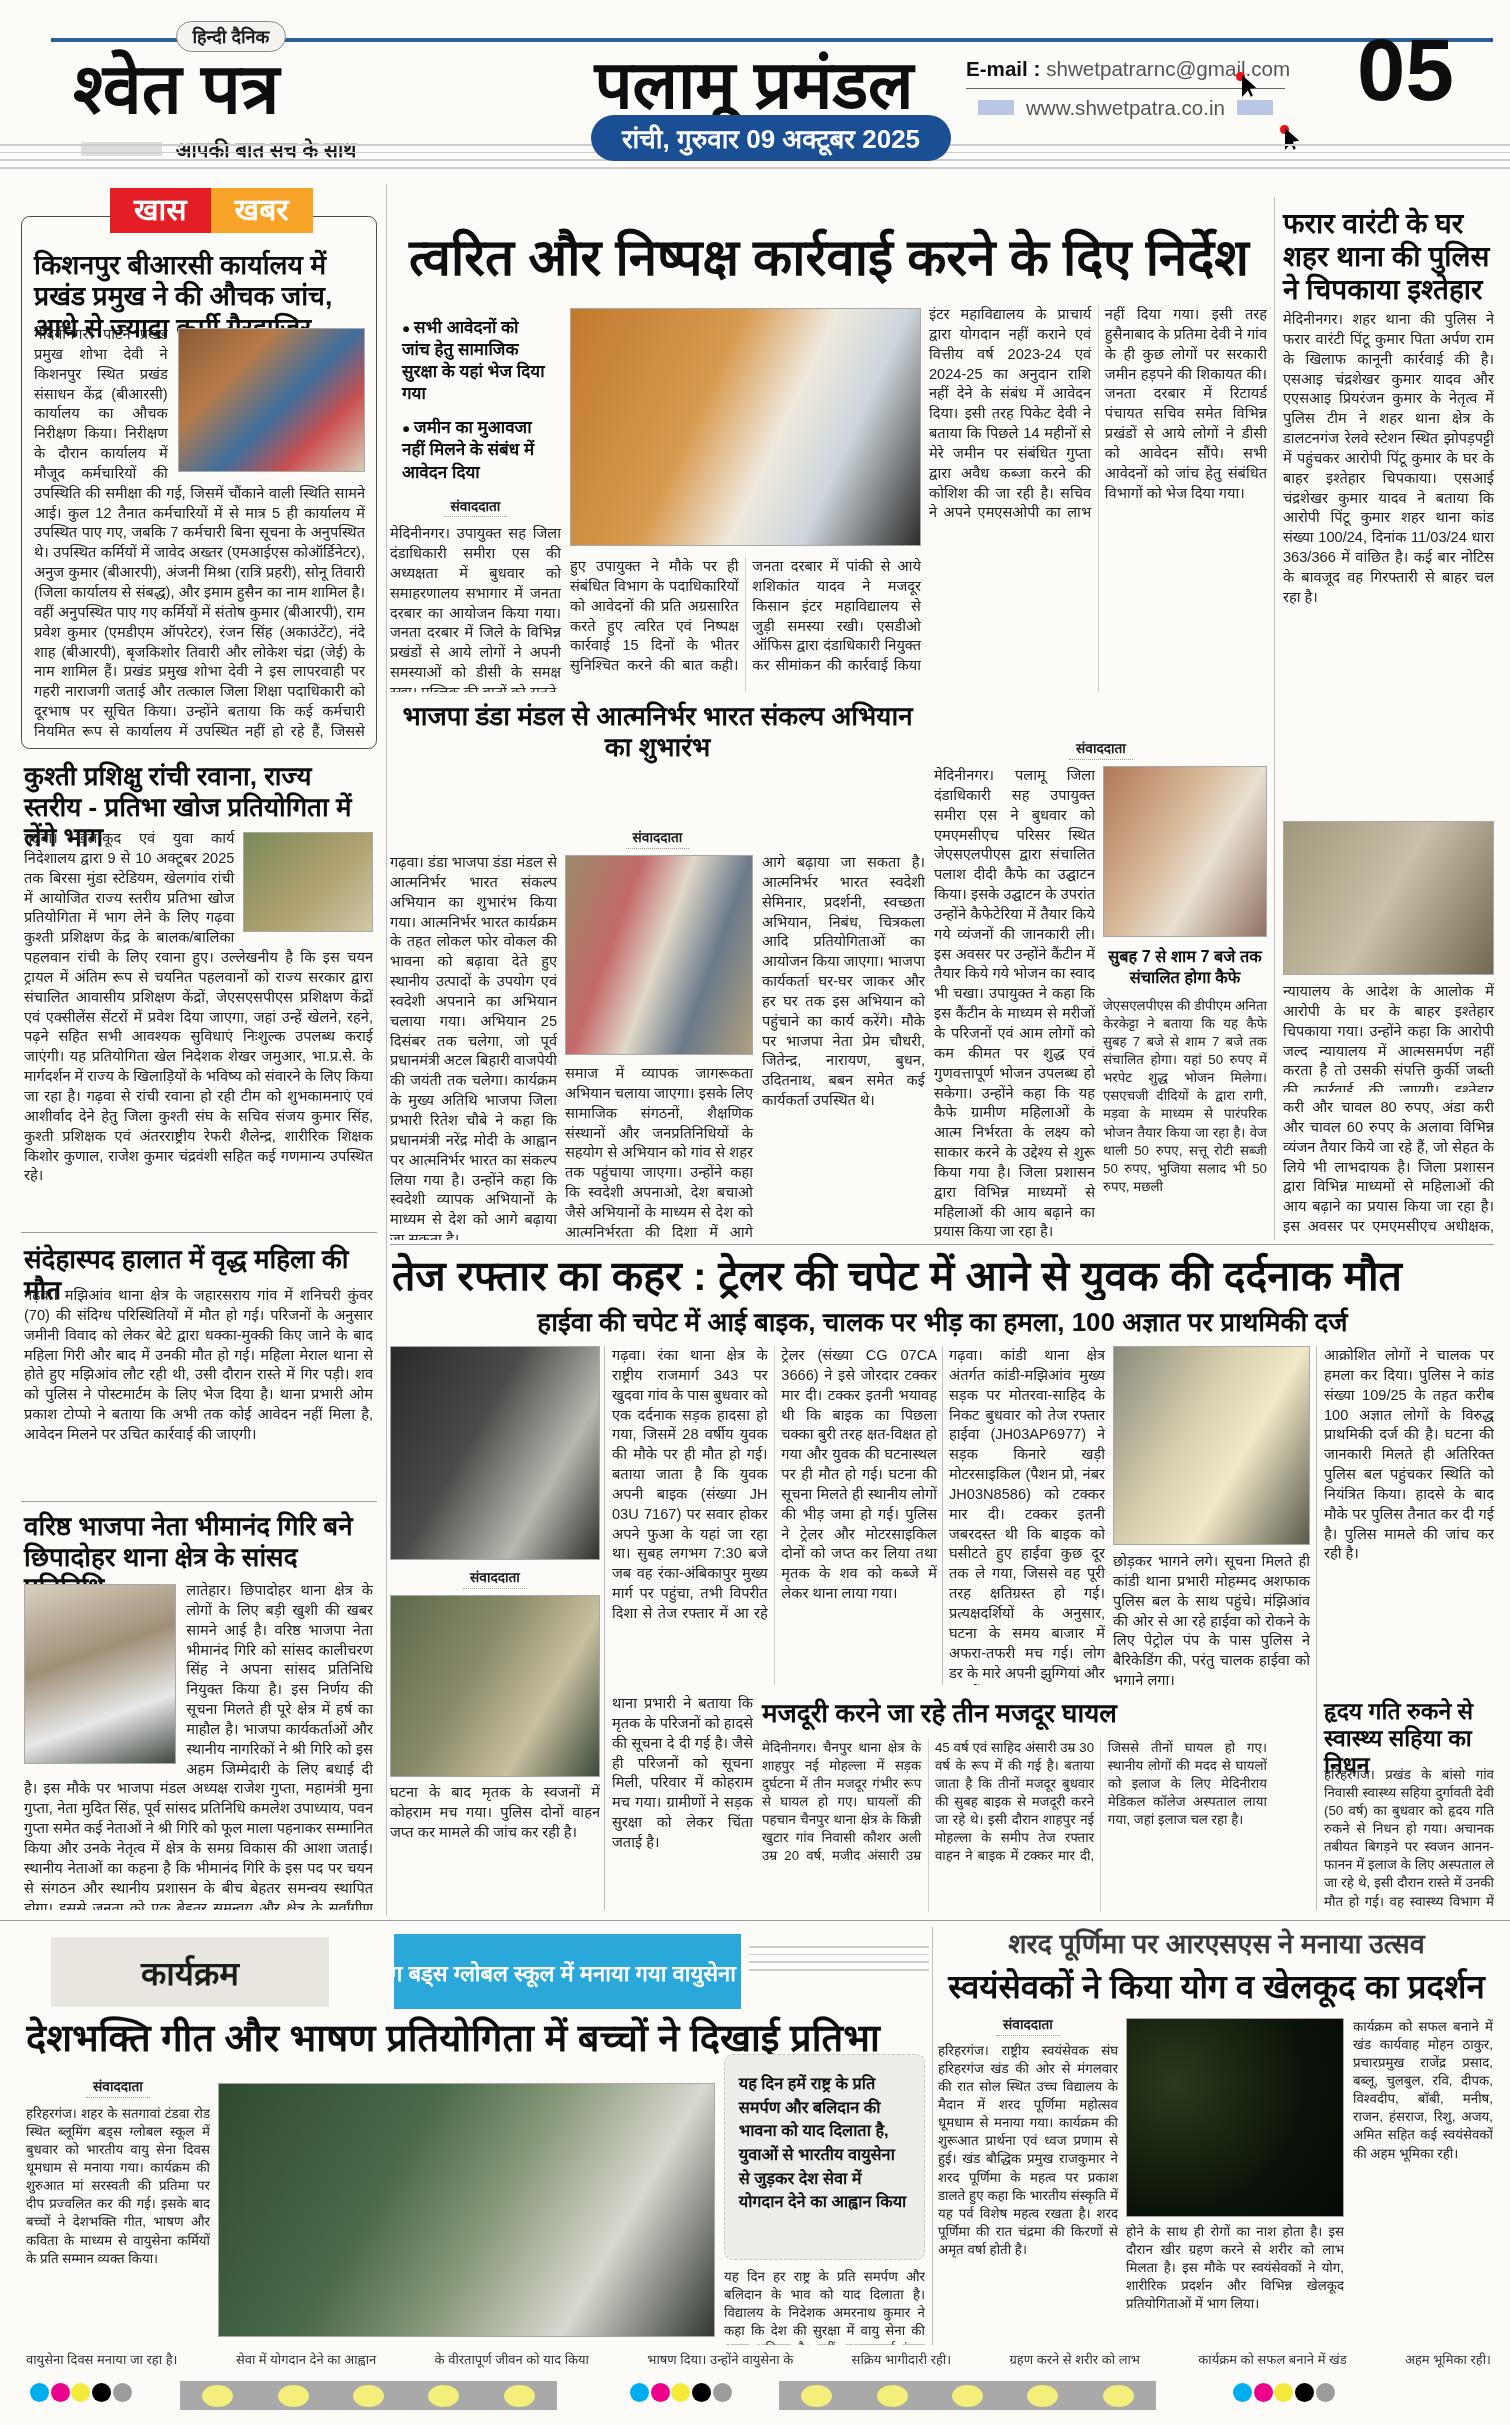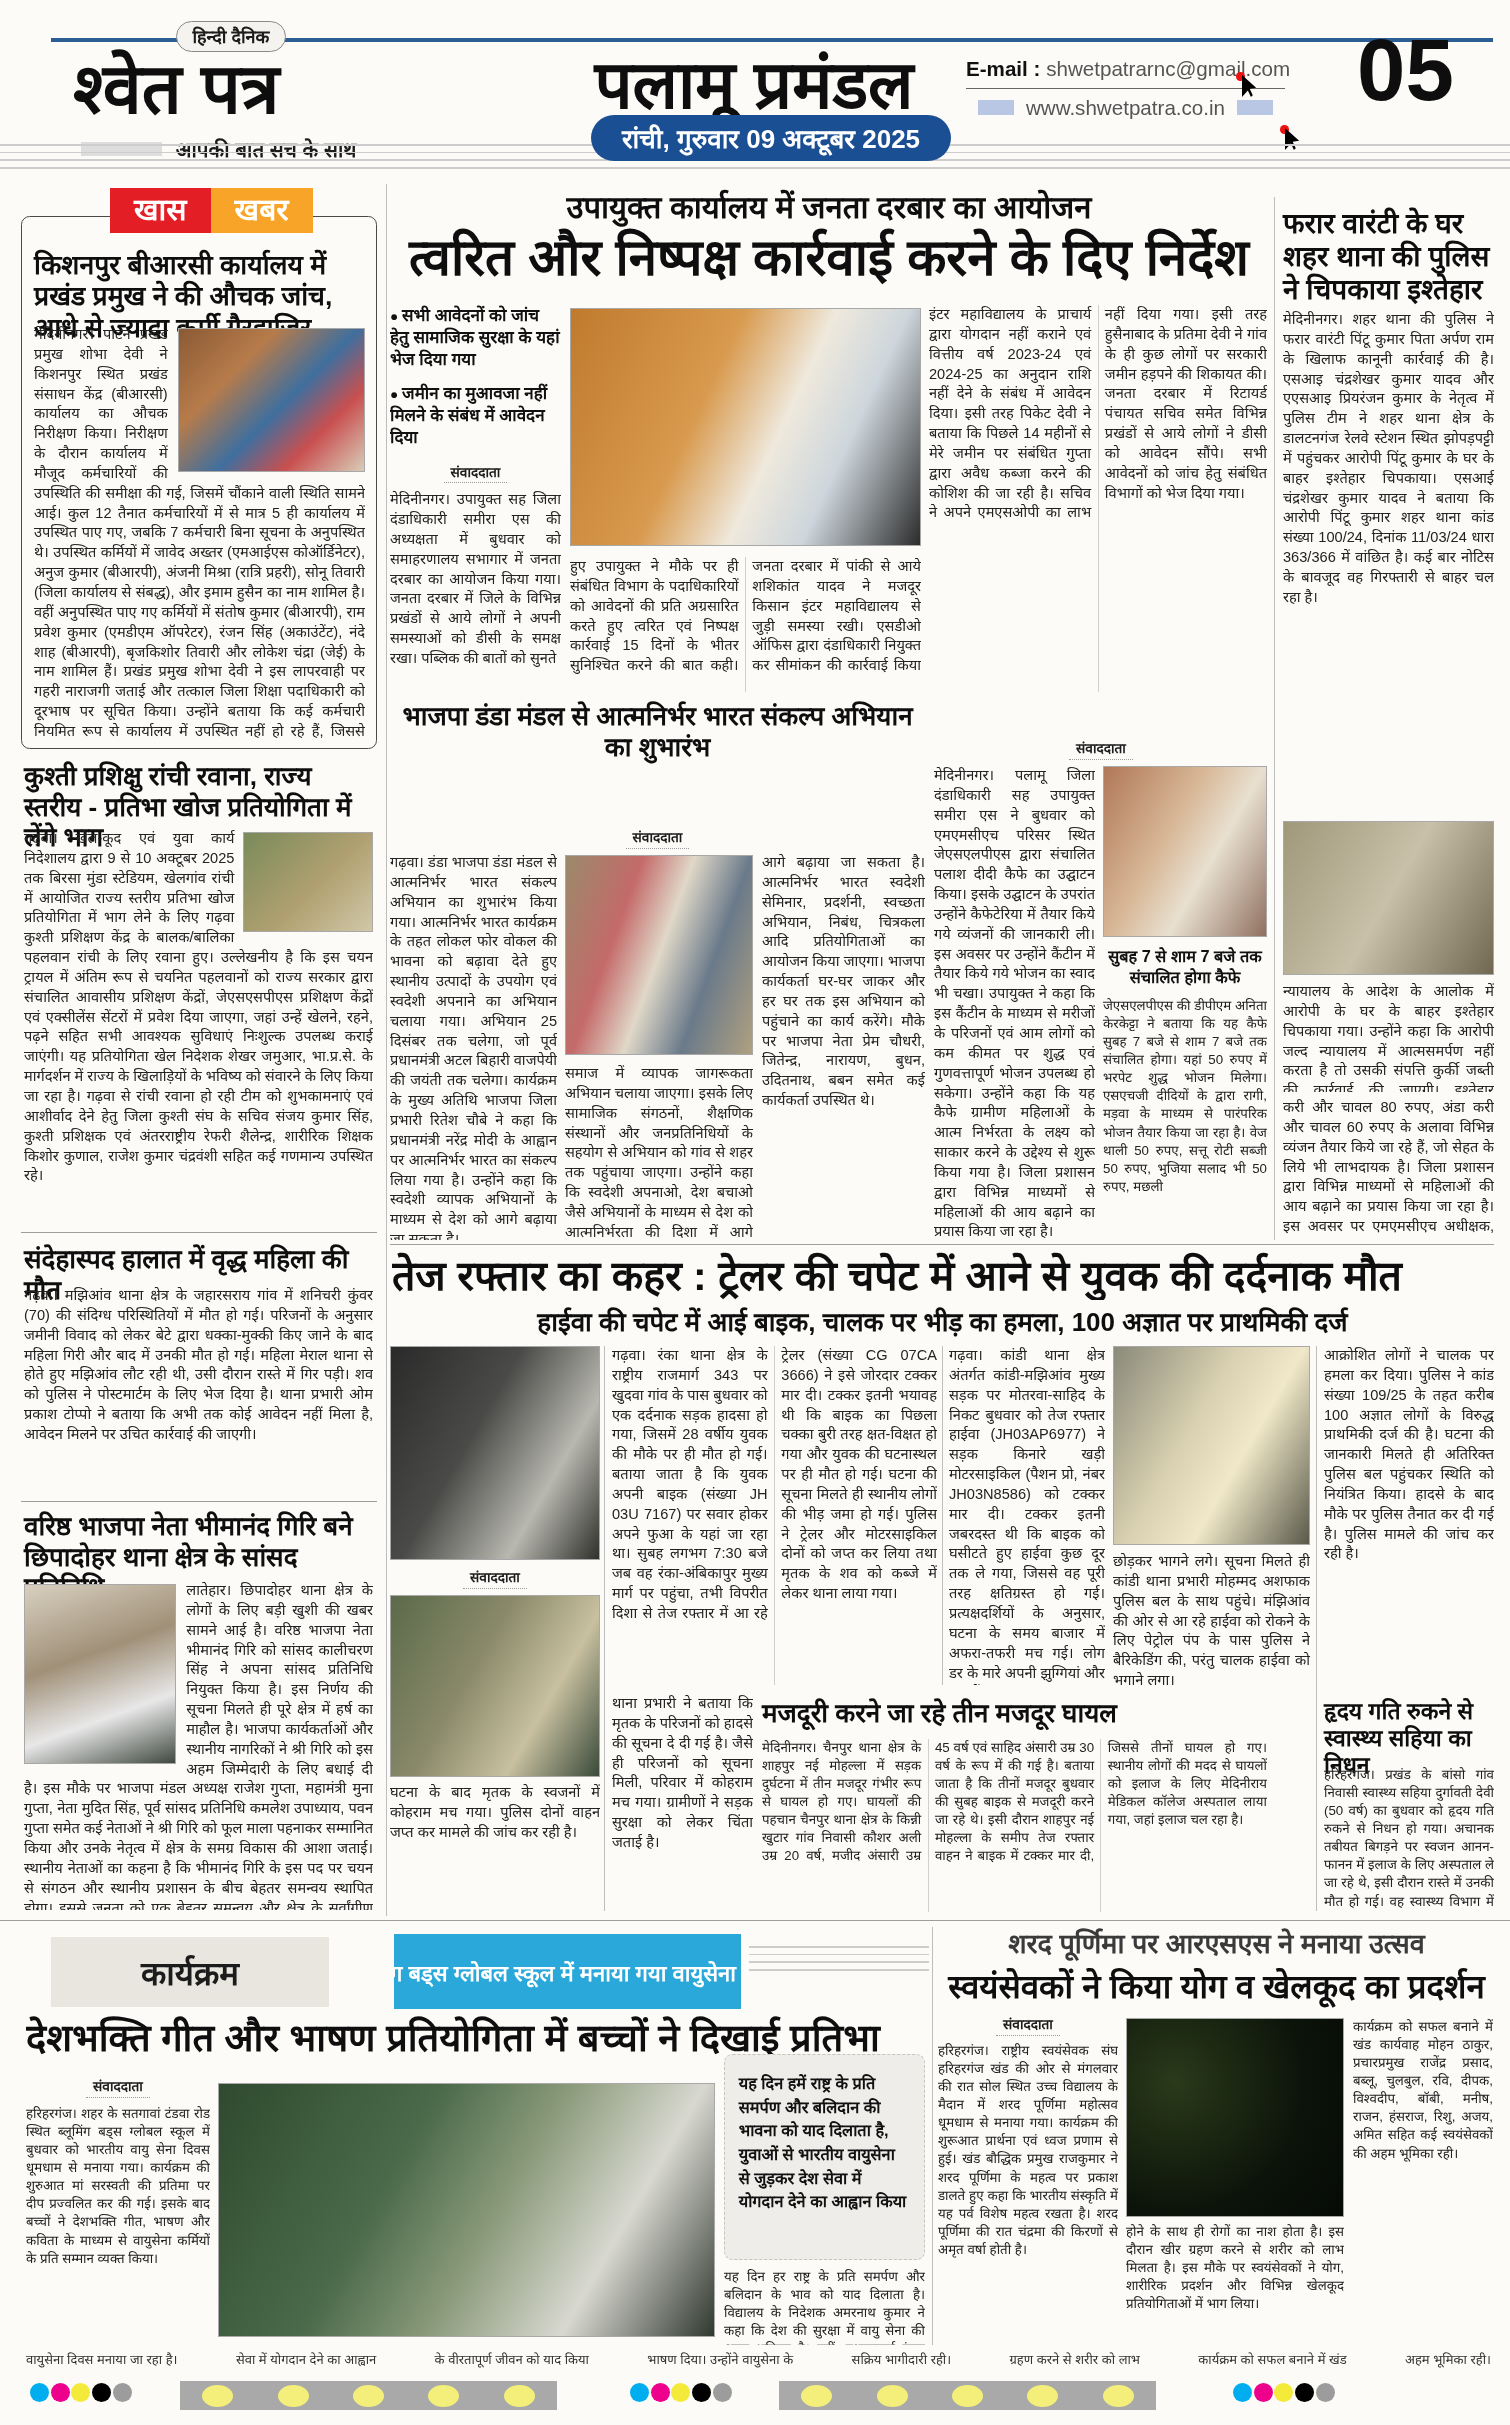--- a/index.html
+++ b/index.html
@@ -32,21 +32,21 @@
   .badge{display:inline-block;color:#fff;font-weight:900;font-size:30px;padding:4.3px 24px;line-height:1.2;}
   .badge-khas{background:var(--badge-red,#e31e25);}
   .badge-khabar{background:var(--badge-orange,#f7a428);}
   .rules4{background:repeating-linear-gradient(to bottom,#cdcdcd 0 1.7px,transparent 1.7px 7.7px);}
   .pill{background:var(--pill-blue,#1b4f93);color:#fff;border-radius:24px;font-weight:bold;
         font-size:26px;display:flex;align-items:center;justify-content:center;}
   .banner{background:var(--banner-cyan,#2ba8da);color:#fff;font-weight:800;font-size:22px;
           display:flex;align-items:center;justify-content:center;white-space:nowrap;overflow:hidden;}
   .label-box{background:#e9e6e0;font-weight:900;font-size:33px;display:flex;align-items:center;justify-content:center;}
   .khas-box{border:1.7px solid #4a4a4a;border-radius:8.6px;}
-  .bullets{margin:0;padding:0;list-style:none;font-size:17px;font-weight:800;line-height:1.3;color:#111;}
+  .bullets{margin:12px;padding:0;list-style:none;font-size:17px;font-weight:800;line-height:1.3;color:#111;}
   .bullets li{margin-bottom:12px;}
   .bullets li::before{content:"● ";font-size:13.7px;}
   .pullquote{background:#efedea;border:1.7px dashed #c8c4bc;border-radius:8.6px;padding:17px 13.7px;
              font-size:16.3px;font-weight:700;line-height:1.45;color:#111;overflow:hidden;}
   .cursor{width:15.4px;height:22px;background:#000;clip-path:polygon(0 0,0 100%,38% 70%,58% 100%,70% 92%,50% 62%,92% 58%);}
   .reddot{width:8.6px;height:8.6px;border-radius:50%;background:#e11;}
   .dot{width:19px;height:19px;border-radius:50%;display:inline-block;margin-right:1.7px;}
   .colorbar{background:#a9a9a9;display:flex;align-items:center;justify-content:space-around;}
   .colorbar span{width:31px;height:22px;border-radius:50%;background:#f3ef7a;display:inline-block;}
   .footer-frags{display:flex;justify-content:space-between;font-size:13px;color:#333;white-space:nowrap;overflow:hidden;}
@@ -113,21 +113,20 @@
   <div class="abs hl" style="left:24px;top:1244px;width:349px;font-size:26px;">संदेहास्पद हालात में वृद्ध महिला की मौत</div>
   <div class="abs bodytext" style="left:24px;top:1286px;width:349px;height:207px;">गढ़वा। मझिआंव थाना क्षेत्र के जहारसराय गांव में शनिचरी कुंवर (70) की संदिग्ध परिस्थितियों में मौत हो गई। परिजनों के अनुसार जमीनी विवाद को लेकर बेटे द्वारा धक्का-मुक्की किए जाने के बाद महिला गिरी और बाद में उनकी मौत हो गई। महिला मेराल थाना से होते हुए मझिआंव लौट रही थी, उसी दौरान रास्ते में गिर पड़ी। शव को पुलिस ने पोस्टमार्टम के लिए भेज दिया है। थाना प्रभारी ओम प्रकाश टोप्पो ने बताया कि अभी तक कोई आवेदन नहीं मिला है, आवेदन मिलने पर उचित कार्रवाई की जाएगी।</div>
 
   <div class="hsep" style="left:20.6px;top:1501px;width:356px;"></div>
   <div class="abs hl" style="left:24px;top:1511px;width:349px;font-size:26px;">वरिष्ठ भाजपा नेता भीमानंद गिरि बने छिपादोहर थाना क्षेत्र के सांसद प्रतिनिधि</div>
   <div class="abs bodytext" style="left:24px;top:1581px;width:349px;height:329px;">
     <span class="photo ph-portrait" style="float:left;width:150px;height:178px;margin:3.4px 10.3px 6.9px 0;display:block;"></span>
     <span>लातेहार। छिपादोहर थाना क्षेत्र के लोगों के लिए बड़ी खुशी की खबर सामने आई है। वरिष्ठ भाजपा नेता भीमानंद गिरि को सांसद कालीचरण सिंह ने अपना सांसद प्रतिनिधि नियुक्त किया है। इस निर्णय की सूचना मिलते ही पूरे क्षेत्र में हर्ष का माहौल है। भाजपा कार्यकर्ताओं और स्थानीय नागरिकों ने श्री गिरि को इस अहम जिम्मेदारी के लिए बधाई दी है। इस मौके पर भाजपा मंडल अध्यक्ष राजेश गुप्ता, महामंत्री मुना गुप्ता, नेता मुदित सिंह, पूर्व सांसद प्रतिनिधि कमलेश उपाध्याय, पवन गुप्ता समेत कई नेताओं ने श्री गिरि को फूल माला पहनाकर सम्मानित किया और उनके नेतृत्व में क्षेत्र के समग्र विकास की आशा जताई। स्थानीय नेताओं का कहना है कि भीमानंद गिरि के इस पद पर चयन से संगठन और स्थानीय प्रशासन के बीच बेहतर समन्वय स्थापित होगा। इससे जनता को एक बेहतर समन्वय और क्षेत्र के सर्वांगीण विकास, साथ ही विकास कार्यों में तेजी आने की उम्मीद है।</span>
   </div>
 
-  <div class="abs hl center" style="left:390px;top:190px;width:878px;font-size:31px;">उपायुक्त कार्यालय में जनता दरबार का आयोजन</div>
   <div class="abs hl center" style="left:390px;top:228px;width:878px;font-size:51px;white-space:nowrap;overflow:hidden;">त्वरित और निष्पक्ष कार्रवाई करने के दिए निर्देश</div>
 
   <div class="abs" style="left:390px;top:305px;width:171px;height:387px;overflow:hidden;">
     <ul class="bullets">
       <li>सभी आवेदनों को जांच हेतु सामाजिक सुरक्षा के यहां भेज दिया गया</li>
       <li>जमीन का मुआवजा नहीं मिलने के संबंध में आवेदन दिया</li>
     </ul>
     <div class="byline" style="margin:8.6px 0 6.9px;"><span>संवाददाता</span></div>
     <div class="bodytext">मेदिनीनगर। उपायुक्त सह जिला दंडाधिकारी समीरा एस की अध्यक्षता में बुधवार को समाहरणालय सभागार में जनता दरबार का आयोजन किया गया। जनता दरबार में जिले के विभिन्न प्रखंडों से आये लोगों ने अपनी समस्याओं को डीसी के समक्ष रखा। पब्लिक की बातों को सुनते</div>
   </div>

